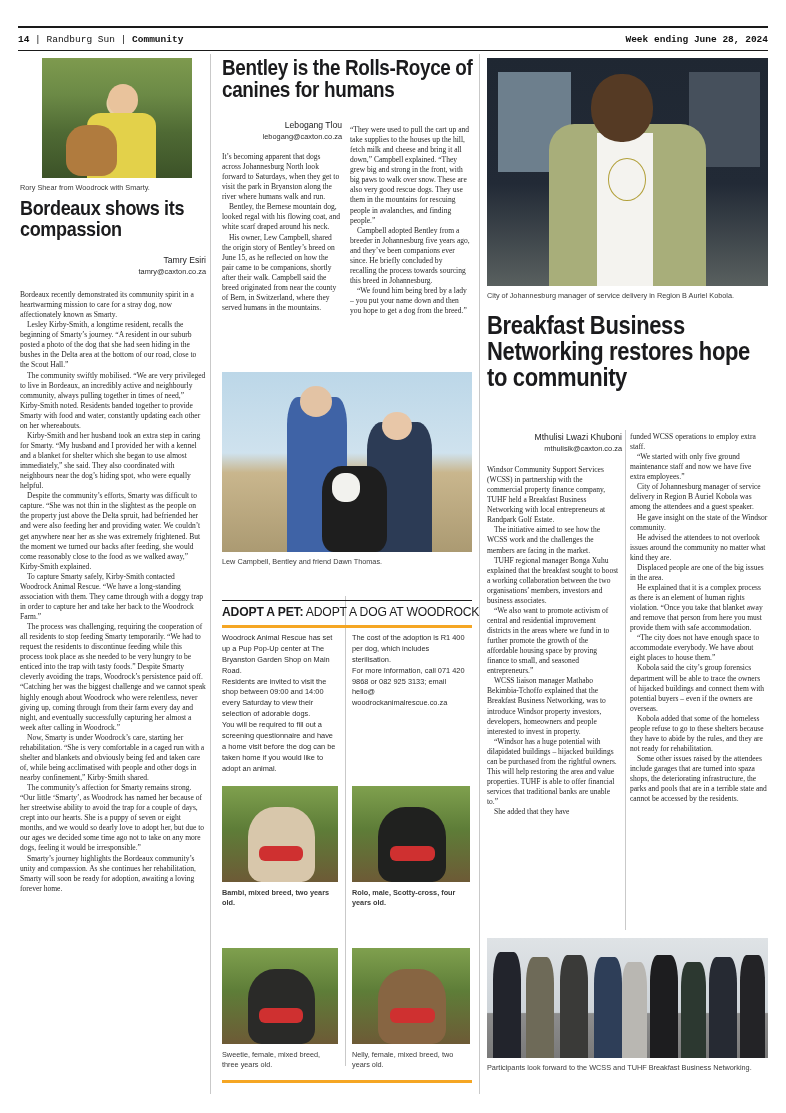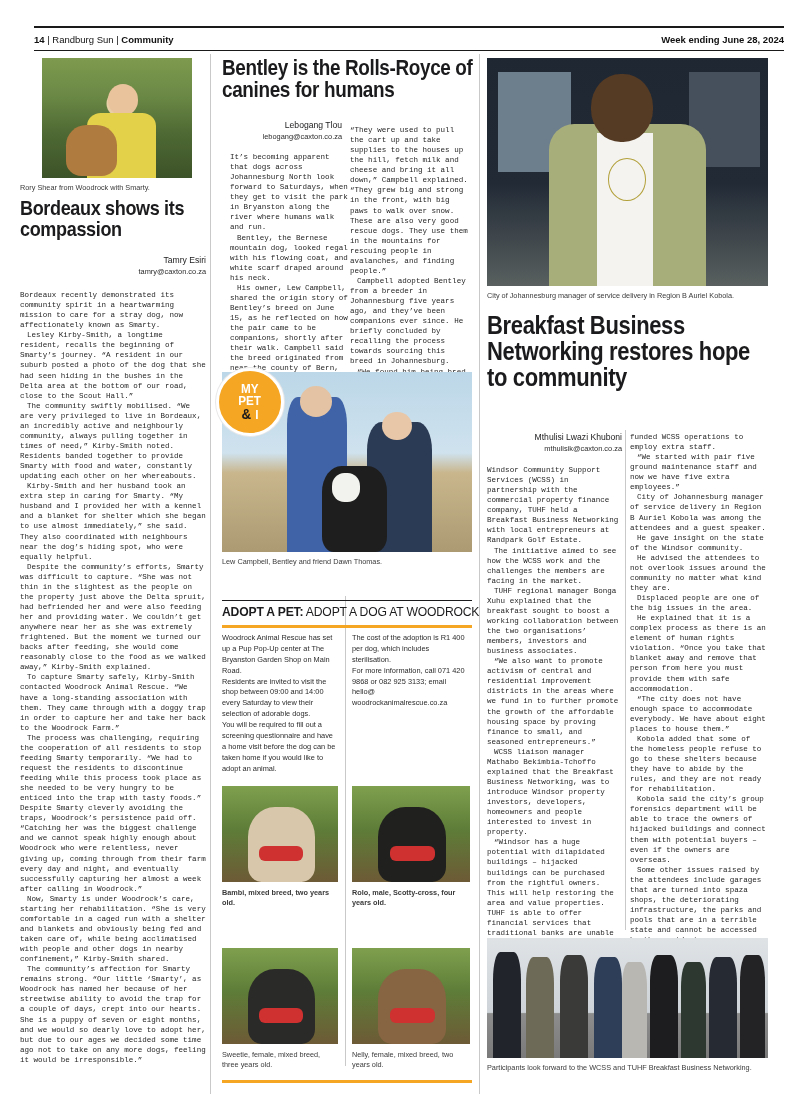--- a/index.html
+++ b/index.html
@@ -3,23 +3,23 @@
 <meta charset="utf-8">
 <style>
   html,body{margin:0;padding:0;background:#888;}
   body{font-family:"Liberation Sans",sans-serif;}
   .page{
     position:relative;width:786px;height:1113px;background:#ffffff;
     box-sizing:border-box;overflow:hidden;
   }
   
   .masthead{
-    position:absolute;left:34px;top:26px;width:750px;height:22px;
+    position:absolute;left:18px;top:26px;width:750px;height:22px;
     border-top:2px solid #1a1a1a;border-bottom:1px solid #1a1a1a;
-    display:flex;align-items:center;justify-content:space-between;
+    display:flex;align-items:center;justify-content:space-between;font-family:Liberation Mono, monospace;
   }
   .mast-left{font-size:9.5px;font-weight:700;color:#111;letter-spacing:0;}
   .mast-left .pg{font-weight:700;}
   .mast-left .sep{font-weight:400;color:#111;}
   .mast-left .pub{font-weight:400;}
   .mast-right{font-size:9.5px;font-weight:700;color:#111;}
   .vrule{position:absolute;width:1px;background:#c9c9c9;}
 
   .photo{
     position:absolute;overflow:hidden;background:#cfcfcf;
@@ -33,21 +33,21 @@
   .headline{
     position:absolute;color:#1b1b1d;font-weight:700;
     font-family:"Liberation Sans",sans-serif;
     letter-spacing:-0.4px;line-height:1.03;
     transform:scaleX(0.88);transform-origin:left top;
   }
   .byline{position:absolute;font-size:8.6px;color:#1b1b1d;line-height:1.3;text-align:right;}
   .byline .mail{font-size:7.4px;color:#2a2a2a;display:block;margin-top:1px;}
 
   .body{
-    position:absolute;font-family:Liberation Mono, monospace;
+    position:absolute;font-family:Liberation Serif, serif;
     font-size:7.55px;line-height:1.335;color:#262626;text-align:left;
   }
   .body p{margin:0;}
   .body p+p{text-indent:7px;}
 
   .sans-body{
     position:absolute;font-family:"Liberation Sans",sans-serif;
     font-size:7.4px;line-height:1.47;color:#2b2b2b;
   }
   .sans-body p{margin:0;}
@@ -149,56 +149,49 @@
   <div class="body" style="left:20px;top:290px;width:186px;">
     <p>Bordeaux recently demonstrated its community spirit in a heartwarming mission to care for a stray dog, now affectionately known as Smarty.</p>
     <p>Lesley Kirby-Smith, a longtime resident, recalls the beginning of Smarty’s journey. “A resident in our suburb posted a photo of the dog that she had seen hiding in the bushes in the Delta area at the bottom of our road, close to the Scout Hall.”</p>
     <p>The community swiftly mobilised. “We are very privileged to live in Bordeaux, an incredibly active and neighbourly community, always pulling together in times of need,” Kirby-Smith noted. Residents banded together to provide Smarty with food and water, constantly updating each other on her whereabouts.</p>
     <p>Kirby-Smith and her husband took an extra step in caring for Smarty. “My husband and I provided her with a kennel and a blanket for shelter which she began to use almost immediately,” she said. They also coordinated with neighbours near the dog’s hiding spot, who were equally helpful.</p>
     <p>Despite the community’s efforts, Smarty was difficult to capture. “She was not thin in the slightest as the people on the property just above the Delta spruit, had befriended her and were also feeding her and providing water. We couldn’t get anywhere near her as she was extremely frightened. But the moment we turned our backs after feeding, she would come reasonably close to the food as we walked away,” Kirby-Smith explained.</p>
     <p>To capture Smarty safely, Kirby-Smith contacted Woodrock Animal Rescue. “We have a long-standing association with them. They came through with a doggy trap in order to capture her and take her back to the Woodrock Farm.”</p>
     <p>The process was challenging, requiring the cooperation of all residents to stop feeding Smarty temporarily. “We had to request the residents to discontinue feeding while this process took place as she needed to be very hungry to be enticed into the trap with tasty foods.” Despite Smarty cleverly avoiding the traps, Woodrock’s persistence paid off. “Catching her was the biggest challenge and we cannot speak highly enough about Woodrock who were relentless, never giving up, coming through from their farm every day and night, and eventually successfully capturing her almost a week after calling in Woodrock.”</p>
     <p>Now, Smarty is under Woodrock’s care, starting her rehabilitation. “She is very comfortable in a caged run with a shelter and blankets and obviously being fed and taken care of, while being acclimatised with people and other dogs in nearby confinement,” Kirby-Smith shared.</p>
     <p>The community’s affection for Smarty remains strong. “Our little ‘Smarty’, as Woodrock has named her because of her streetwise ability to avoid the trap for a couple of days, crept into our hearts. She is a puppy of seven or eight months, and we would so dearly love to adopt her, but due to our ages we decided some time ago not to take on any more dogs, feeling it would be irresponsible.”</p>
+    <p>Smarty’s journey highlights the Bordeaux community’s unity and compassion. As she continues her rehabilitation, Smarty will soon be ready for adoption, awaiting a loving forever home.</p>
   </div>
 
   <div class="headline" style="left:222px;top:57px;width:290px;font-size:21.5px;">Bentley is the Rolls-Royce of canines for humans</div>
 
   <div class="byline" style="left:222px;top:120px;width:120px;">
     <span>Lebogang Tlou</span>
     <span class="mail">lebogang@caxton.co.za</span>
   </div>
 
-  <div class="body" style="left:230px;top:152px;width:118px;">
+  <div class="body" style="left:222px;top:152px;width:118px;">
     <p>It’s becoming apparent that dogs across Johannesburg North look forward to Saturdays, when they get to visit the park in Bryanston along the river where humans walk and run.</p>
     <p>Bentley, the Bernese mountain dog, looked regal with his flowing coat, and white scarf draped around his neck.</p>
     <p>His owner, Lew Campbell, shared the origin story of Bentley’s breed on June 15, as he reflected on how the pair came to be companions, shortly after their walk. Campbell said the breed originated from near the county of Bern, in Switzerland, where they served humans in the mountains.</p>
   </div>
 
   <div class="body" style="left:350px;top:125px;width:120px;">
     <p>“They were used to pull the cart up and take supplies to the houses up the hill, fetch milk and cheese and bring it all down,” Campbell explained. “They grew big and strong in the front, with big paws to walk over snow. These are also very good rescue dogs. They use them in the mountains for rescuing people in avalanches, and finding people.”</p>
     <p>Campbell adopted Bentley from a breeder in Johannesburg five years ago, and they’ve been companions ever since. He briefly concluded by recalling the process towards sourcing this breed in Johannesburg.</p>
     <p>“We found him being bred by a lady – you put your name down and then you hope to get a dog from the breed.”</p>
   </div>
 
   <div class="photo im-bentley" style="left:222px;top:372px;width:250px;height:180px;">
     <div class="p1"></div>
       <div class="p1h"></div>
     <div class="p2"></div>
       <div class="p2h"></div>
     <div class="dog"></div>
       <div class="dogf"></div>
-  </div>
-  <div class="badge" style="left:216px;top:368px;">
-    <div class="l1">MY</div>
-    <div class="l2">PET</div>
-    <div class="row3">
-      <span class="l3 amp">&amp;</span>
-      <span class="l1">I</span>
-    </div>
   </div>
   <div class="caption" style="left:222px;top:557px;width:250px;">Lew Campbell, Bentley and friend Dawn Thomas.</div>
 
   <div class="hrule" style="left:222px;top:600px;width:250px;height:1px;"></div>
   <div class="adopt-title" style="left:222px;top:604px;">
     <span class="lead">ADOPT A PET:</span><span class="rest"> ADOPT A DOG AT WOODROCK</span>
   </div>
   <div class="orange-bar" style="left:222px;top:625px;width:250px;height:2.5px;"></div>
 
   <div class="sans-body" style="left:222px;top:633px;width:116px;">
@@ -259,29 +252,29 @@
     <p>The initiative aimed to see how the WCSS work and the challenges the members are facing in the market.</p>
     <p>TUHF regional manager Bonga Xuhu explained that the breakfast sought to boost a working collaboration between the two organisations’ members, investors and business associates.</p>
     <p>“We also want to promote activism of central and residential improvement districts in the areas where we fund in to further promote the growth of the affordable housing space by proving finance to small, and seasoned entrepreneurs.”</p>
     <p>WCSS liaison manager Mathabo Bekimbia-Tchoffo explained that the Breakfast Business Networking, was to introduce Windsor property investors, developers, homeowners and people interested to invest in property.</p>
     <p>“Windsor has a huge potential with dilapidated buildings – hijacked buildings can be purchased from the rightful owners. This will help restoring the area and value properties. TUHF is able to offer financial services that traditional banks are unable to.”</p>
     <p>She added that they have</p>
   </div>
 
   <div class="body" style="left:630px;top:432px;width:138px;">
     <p>funded WCSS operations to employ extra staff.</p>
-    <p>“We started with pair five ground maintenance staff and now we have five extra employees.”</p>
+    <p>“We started with only five ground maintenance staff and now we have five extra employees.”</p>
     <p>City of Johannesburg manager of service delivery in Region B Auriel Kobola was among the attendees and a guest speaker.</p>
     <p>He gave insight on the state of the Windsor community.</p>
     <p>He advised the attendees to not overlook issues around the community no matter what kind they are.</p>
     <p>Displaced people are one of the big issues in the area.</p>
     <p>He explained that it is a complex process as there is an element of human rights violation. “Once you take that blanket away and remove that person from here you must provide them with safe accommodation.</p>
     <p>“The city does not have enough space to accommodate everybody. We have about eight places to house them.”</p>
+    <p>Kobola said the city’s group forensics department will be able to trace the owners of hijacked buildings and connect them with potential buyers – even if the owners are overseas.</p>
     <p>Kobola added that some of the homeless people refuse to go to these shelters because they have to abide by the rules, and they are not ready for rehabilitation.</p>
-    <p>Kobola said the city’s group forensics department will be able to trace the owners of hijacked buildings and connect them with potential buyers – even if the owners are overseas.</p>
     <p>Some other issues raised by the attendees include garages that are turned into spaza shops, the deteriorating infrastructure, the parks and pools that are in a terrible state and cannot be accessed by the residents.</p>
   </div>
 
   <div class="photo im-group" style="left:487px;top:938px;width:281px;height:120px;">
     <div class="pp" style="left:2%;width:10%;height:88%;background:#22242c;"></div>
     <div class="pp" style="left:14%;width:10%;height:84%;background:#6e6a58;"></div>
     <div class="pp" style="left:26%;width:10%;height:86%;background:#3a3a38;"></div>
     <div class="pp" style="left:38%;width:10%;height:84%;background:#2e3e58;"></div>
     <div class="pp" style="left:48%;width:9%;height:80%;background:#b9b7b2;"></div>
     <div class="pp" style="left:58%;width:10%;height:86%;background:#1d1d1f;"></div>

